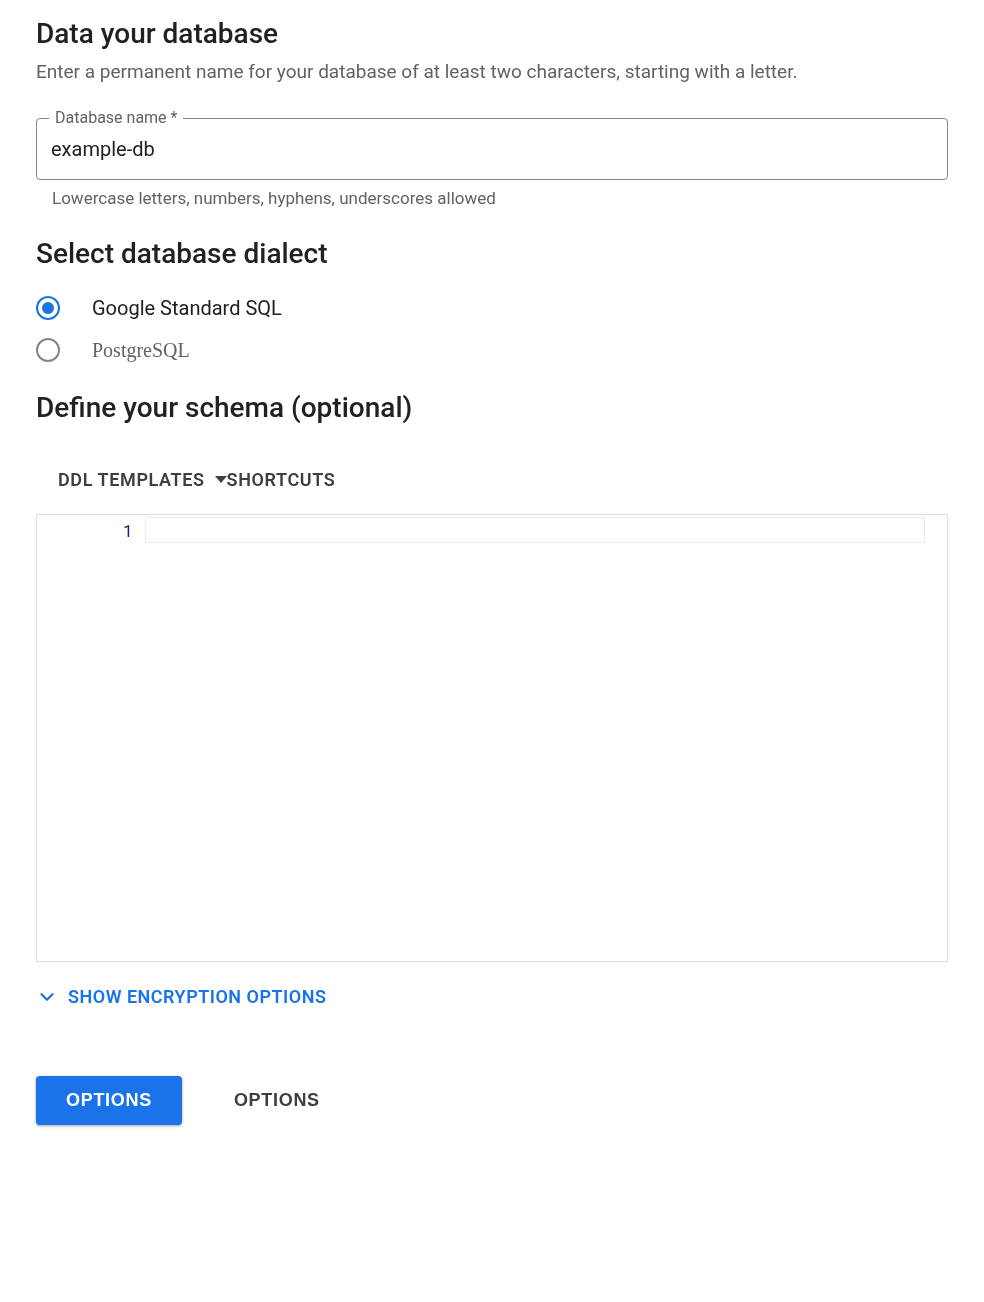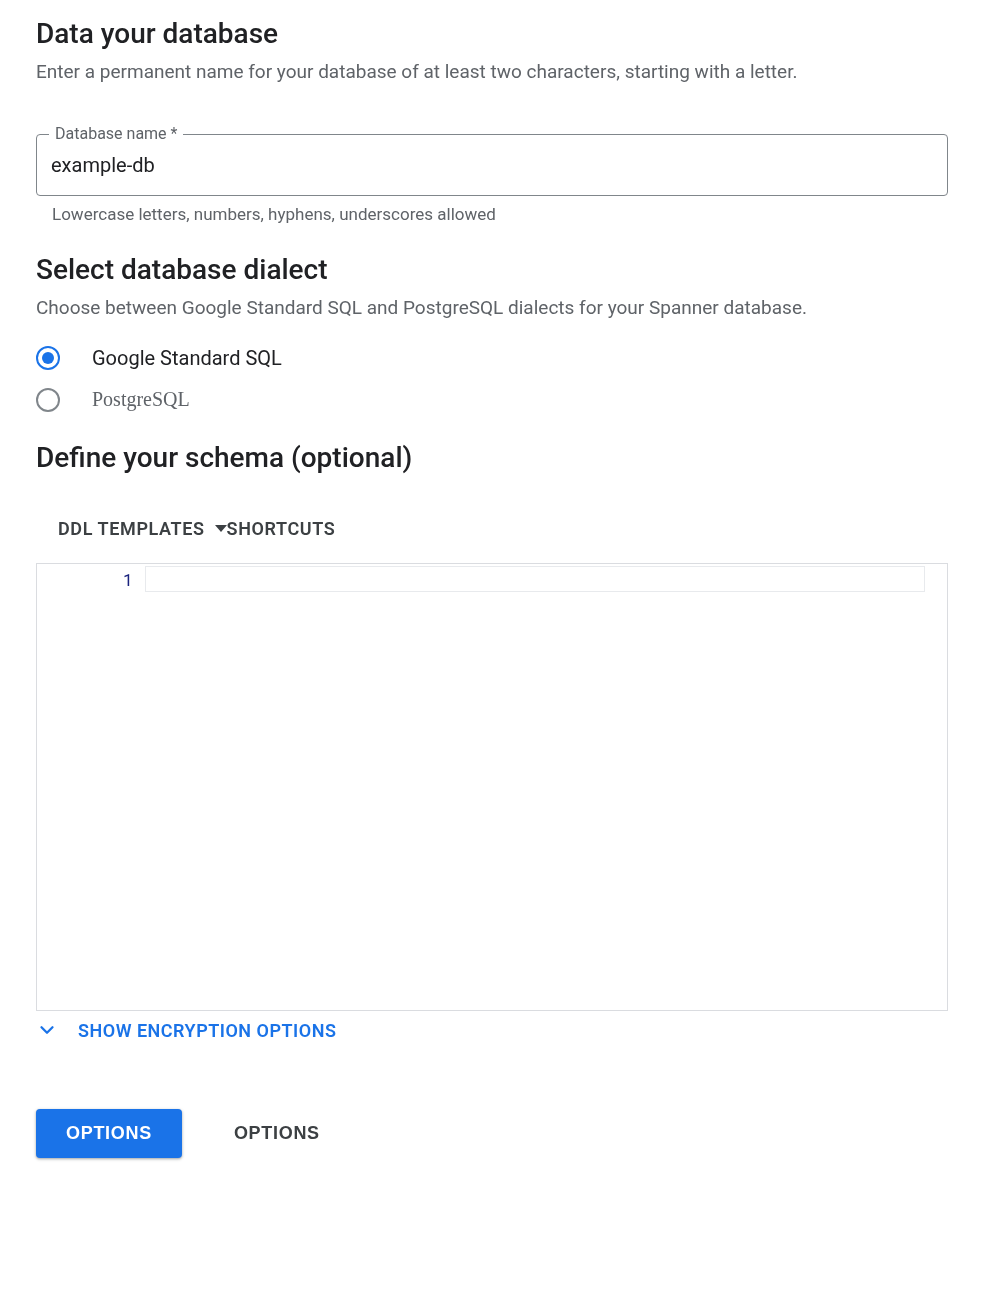--- a/index.html
+++ b/index.html
@@ -32,21 +32,21 @@
     }
     .section-desc a {
       color: #1a73e8;
       text-decoration: none;
       border-bottom: 1px solid #1a73e8;
     }
 
     
     .field-wrap {
       position: relative;
-      margin-top: 48px;
+      margin-top: 32px;
     }
     .field-outline {
       border: 1px solid #80868b;
       border-radius: 4px;
       padding: 0;
       position: relative;
     }
     .field-label {
       position: absolute;
       top: -11px;
@@ -182,22 +182,22 @@
       outline: none;
       padding: 4px 6px;
       font: inherit;
       background: transparent;
     }
 
     
     .expander {
       display: inline-flex;
       align-items: center;
-      gap: 20px;
-      margin-top: 8px;
+      gap: 10px;
+      margin-top: 24px;
       color: #1a73e8;
       font-size: 18px;
       font-weight: 600;
       letter-spacing: 0.5px;
       cursor: pointer;
     }
     .chevron-down {
       width: 22px;
       height: 22px;
       display: inline-block;
@@ -245,21 +245,20 @@
     <div class="field-outline">
       <span class="field-label">Database name *</span>
       <input class="field-input" type="text" value="example-db" style="">
     </div>
     <div class="field-helper">Lowercase letters, numbers, hyphens, underscores allowed</div>
   </div>
 </div>
 
 <div class="section">
   <h2 class="section-heading">Select database dialect</h2>
-  <p class="section-desc">Choose between Google Standard SQL and PostgreSQL dialects for your Spanner database.</p>
 
   <div class="radio-group">
     <div class="radio-row">
       <span class="radio-circle selected"></span>
       <span class="radio-label">Google Standard SQL</span>
     </div>
     <div class="radio-row">
       <span class="radio-circle unselected"></span>
       <span class="radio-label muted">PostgreSQL</span>
     </div>

